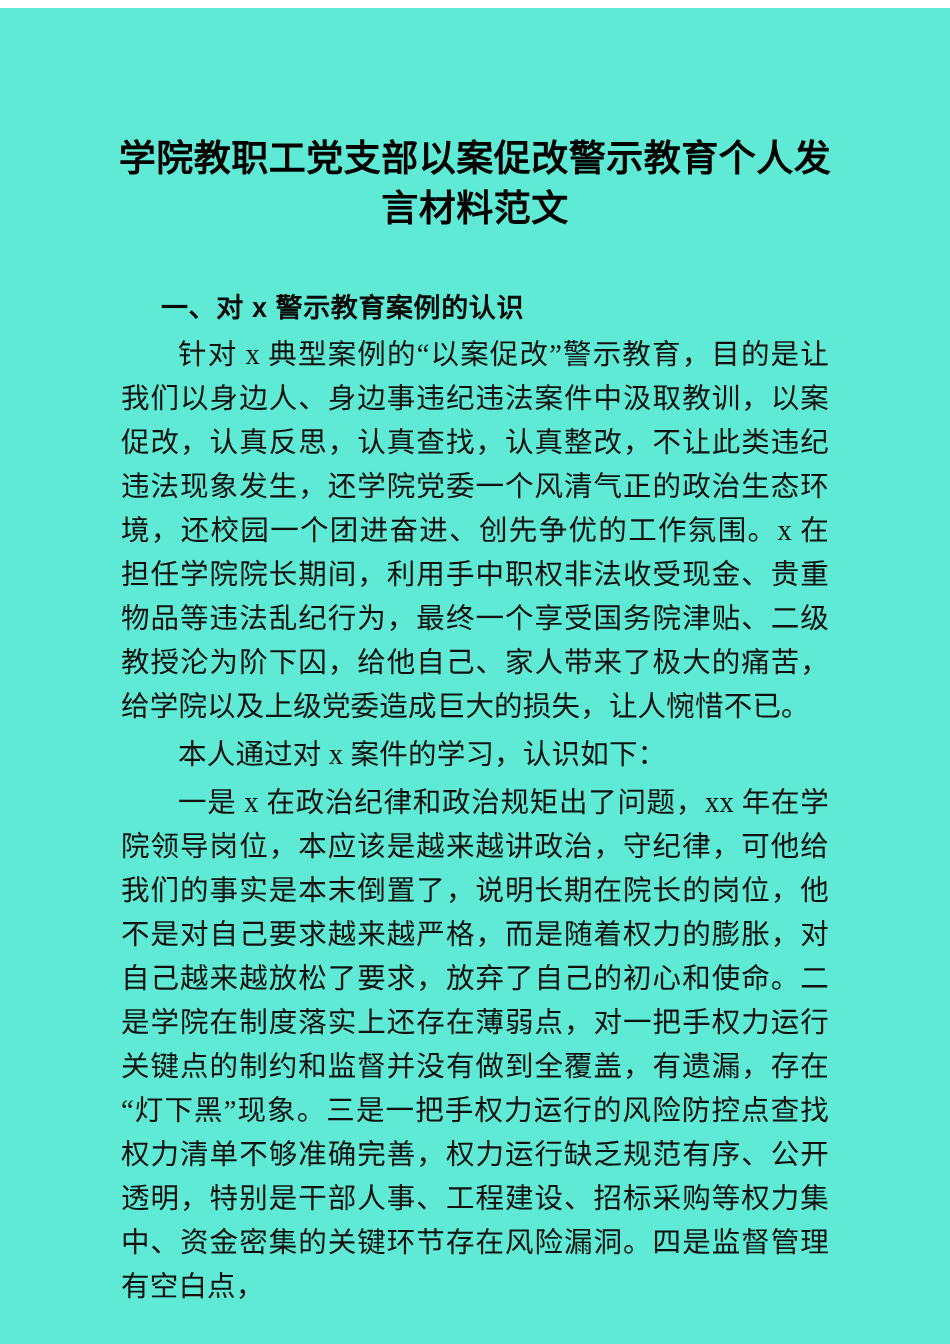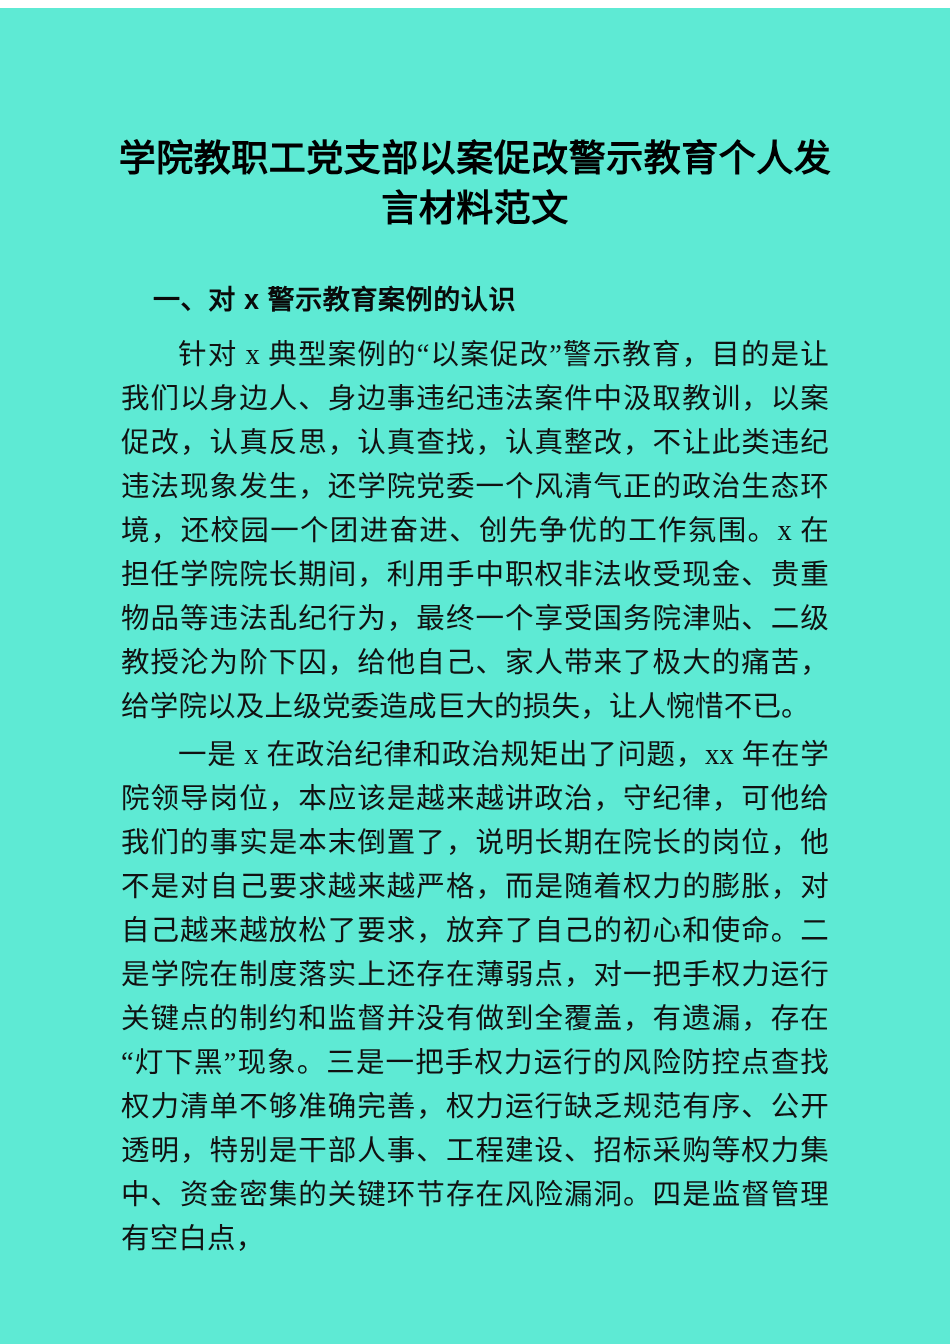--- a/index.html
+++ b/index.html
@@ -47,21 +47,21 @@
     font-family: "Liberation Serif", "DejaVu Serif", serif;
     font-weight: 700;
     font-size: 37px;
     line-height: 50px;
     letter-spacing: 0.5px;
     color: #000000;
   }
 
   
   .section-heading {
-    margin: 0;
+    margin: 8px;
     padding: 0;
     position: absolute;
     left: 0;
     top: 272px;
     width: 716px;
     text-indent: 36px;
     font-family: "Liberation Sans", "DejaVu Sans", sans-serif;
     font-weight: 700;
     font-size: 27px;
     line-height: 40px;
@@ -101,17 +101,18 @@
 
 <div class="page">
   <div class="content">
 
     <h1 class="doc-title">学院教职工党支部以案促改警示教育个人发言材料范文</h1>
 
     <h2 class="section-heading">一、对 x 警示教育案例的认识</h2>
 
     <div class="body-block">
       <p class="para">针对 x 典型案例的“以案促改”警示教育，目的是让我们以身边人、身边事违纪违法案件中汲取教训，以案促改，认真反思，认真查找，认真整改，不让此类违纪违法现象发生，还学院党委一个风清气正的政治生态环境，还校园一个团进奋进、创先争优的工作氛围。x 在担任学院院长期间，利用手中职权非法收受现金、贵重物品等违法乱纪行为，最终一个享受国务院津贴、二级教授沦为阶下囚，给他自己、家人带来了极大的痛苦，给学院以及上级党委造成巨大的损失，让人惋惜不已。</p>
+      <p class="para">本人通过对 x 案件的学习，认识如下：</p>
       <p class="para clip-tail">一是 x 在政治纪律和政治规矩出了问题，xx 年在学院领导岗位，本应该是越来越讲政治，守纪律，可他给我们的事实是本末倒置了，说明长期在院长的岗位，他不是对自己要求越来越严格，而是随着权力的膨胀，对自己越来越放松了要求，放弃了自己的初心和使命。二是学院在制度落实上还存在薄弱点，对一把手权力运行关键点的制约和监督并没有做到全覆盖，有遗漏，存在“灯下黑”现象。三是一把手权力运行的风险防控点查找权力清单不够准确完善，权力运行缺乏规范有序、公开透明，特别是干部人事、工程建设、招标采购等权力集中、资金密集的关键环节存在风险漏洞。四是监督管理有空白点，</p>
     </div>
 
   </div>
 </div>
 
 </body></html>

